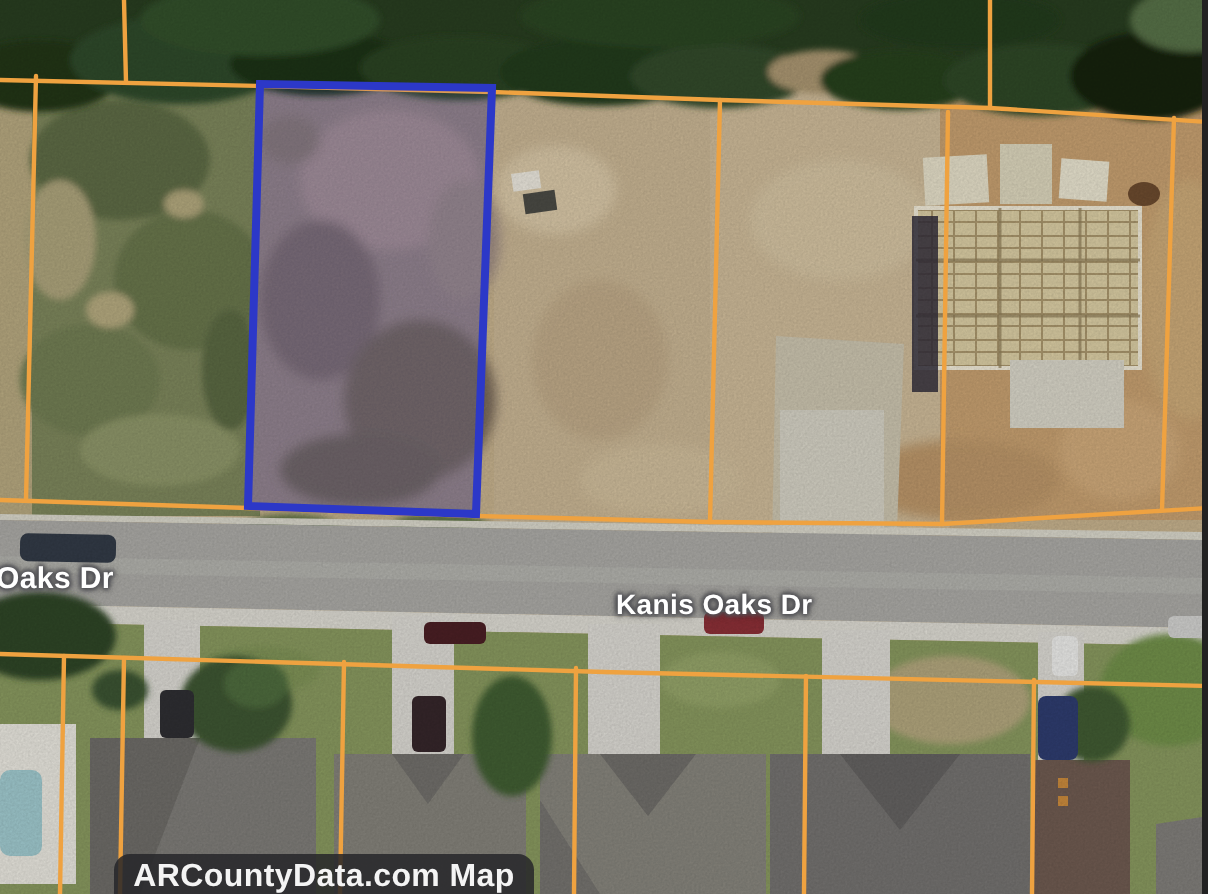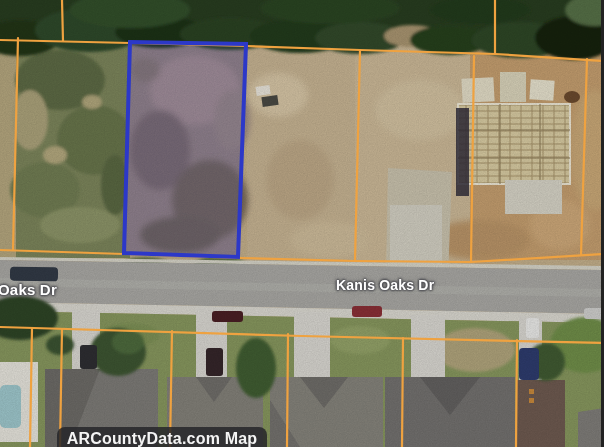--- a/index.html
+++ b/index.html
@@ -9,21 +9,21 @@
   }
   .stage svg{position:absolute;left:0;top:0;display:block;}
   .street-label{
     position:absolute;color:#ffffff;font-weight:bold;white-space:nowrap;
     text-shadow:0 1px 2px rgba(82,82,86,.95),0 -1px 2px rgba(82,82,86,.95),
                 1px 0 2px rgba(82,82,86,.95),-1px 0 2px rgba(82,82,86,.95),
                 0 0 4px rgba(70,70,74,.8);
     letter-spacing:.2px;pointer-events:none;
   }
   .label-left{left:-2px;top:281px;font-size:15px;}
-  .label-center{left:308px;top:277px;font-size:14px;margin-left:28px;}
+  .label-center{left:308px;top:294px;font-size:14px;}
   .attribution{
     position:absolute;left:57px;top:427px;width:210px;height:30px;
     background:rgba(38,38,41,.85);border-radius:8px;
     display:flex;align-items:flex-start;justify-content:center;
     color:#f4f4f4;font-size:16px;font-weight:bold;padding-top:3px;
     box-sizing:border-box;letter-spacing:.2px;
   }
 </style>
 </head>
 <body>

